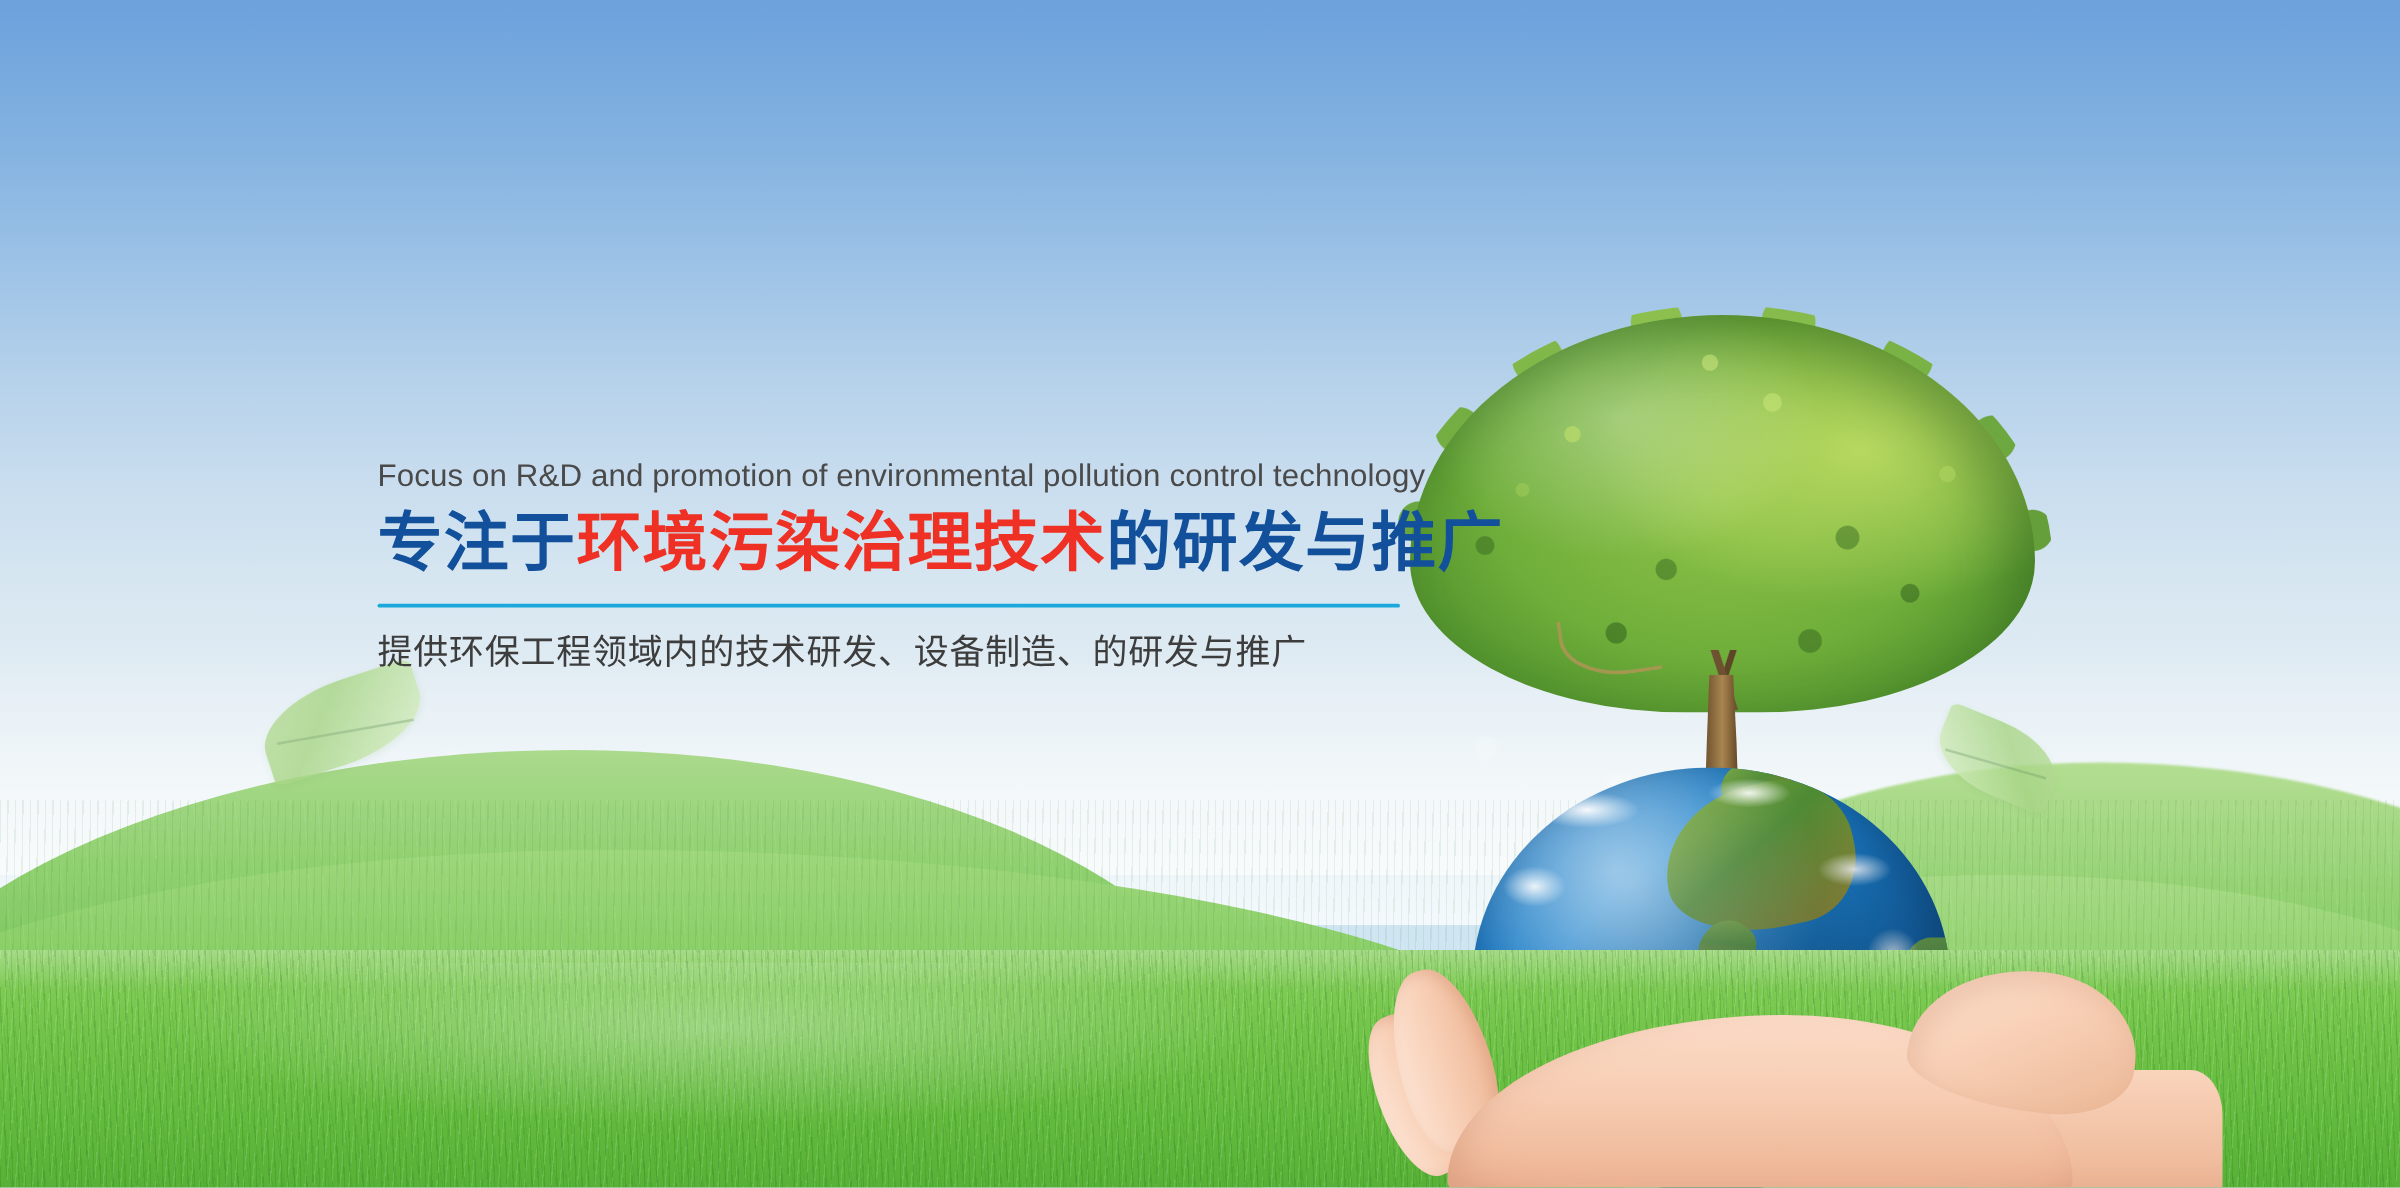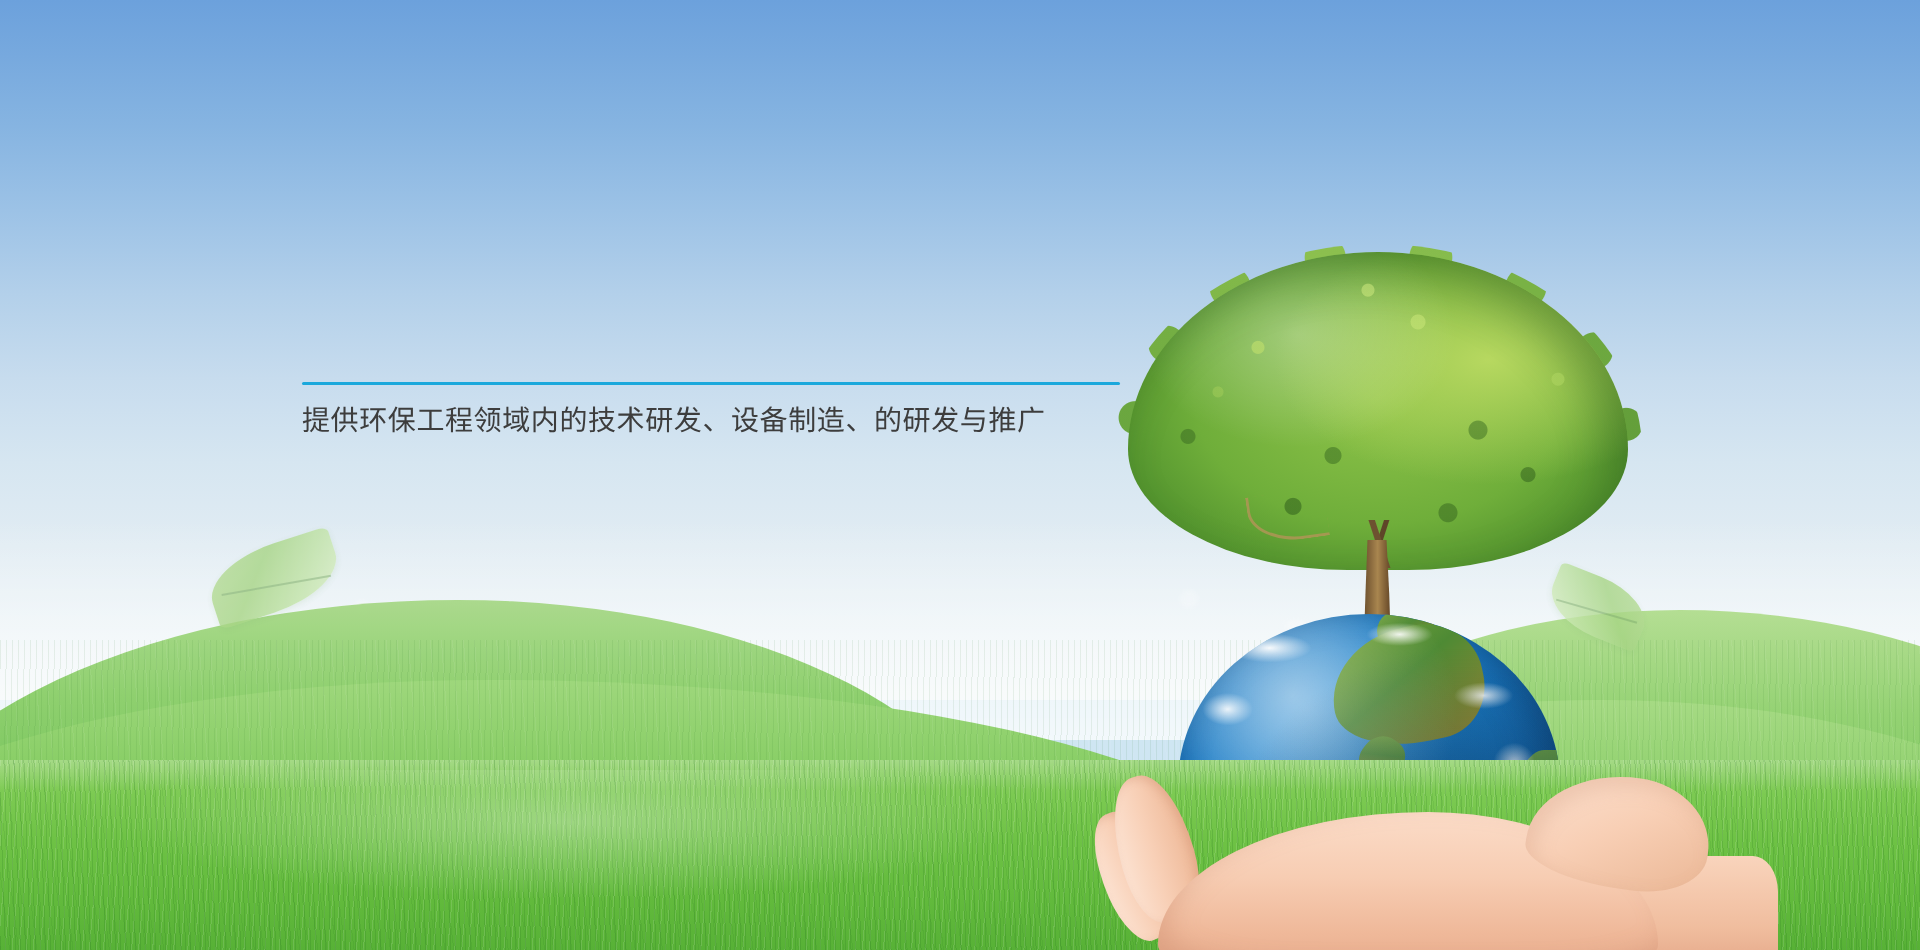--- a/index.html
+++ b/index.html
@@ -367,20 +367,22 @@
       <div class="vein"></div>
     </div>
   </div>
   <div class="leaf" id="leaf-right">
     <div class="blade">
       <div class="vein"></div>
     </div>
   </div>
 
   <div id="copy">
-
+    <p class="eng">Focus on R&amp;D and promotion of environmental pollution control technology</p>
+
+    <h1 class="headline"><span class="seg-a">专注于</span><span class="seg-b">环境污染治理技术</span><span class="seg-c">的研发与推广</span></h1>
 
     <div class="rule"></div>
 
     <p class="sub">提供环保工程领域内的技术研发、设备制造、的研发与推广</p>
   </div>
 
 </div>
 
 </body></html>

